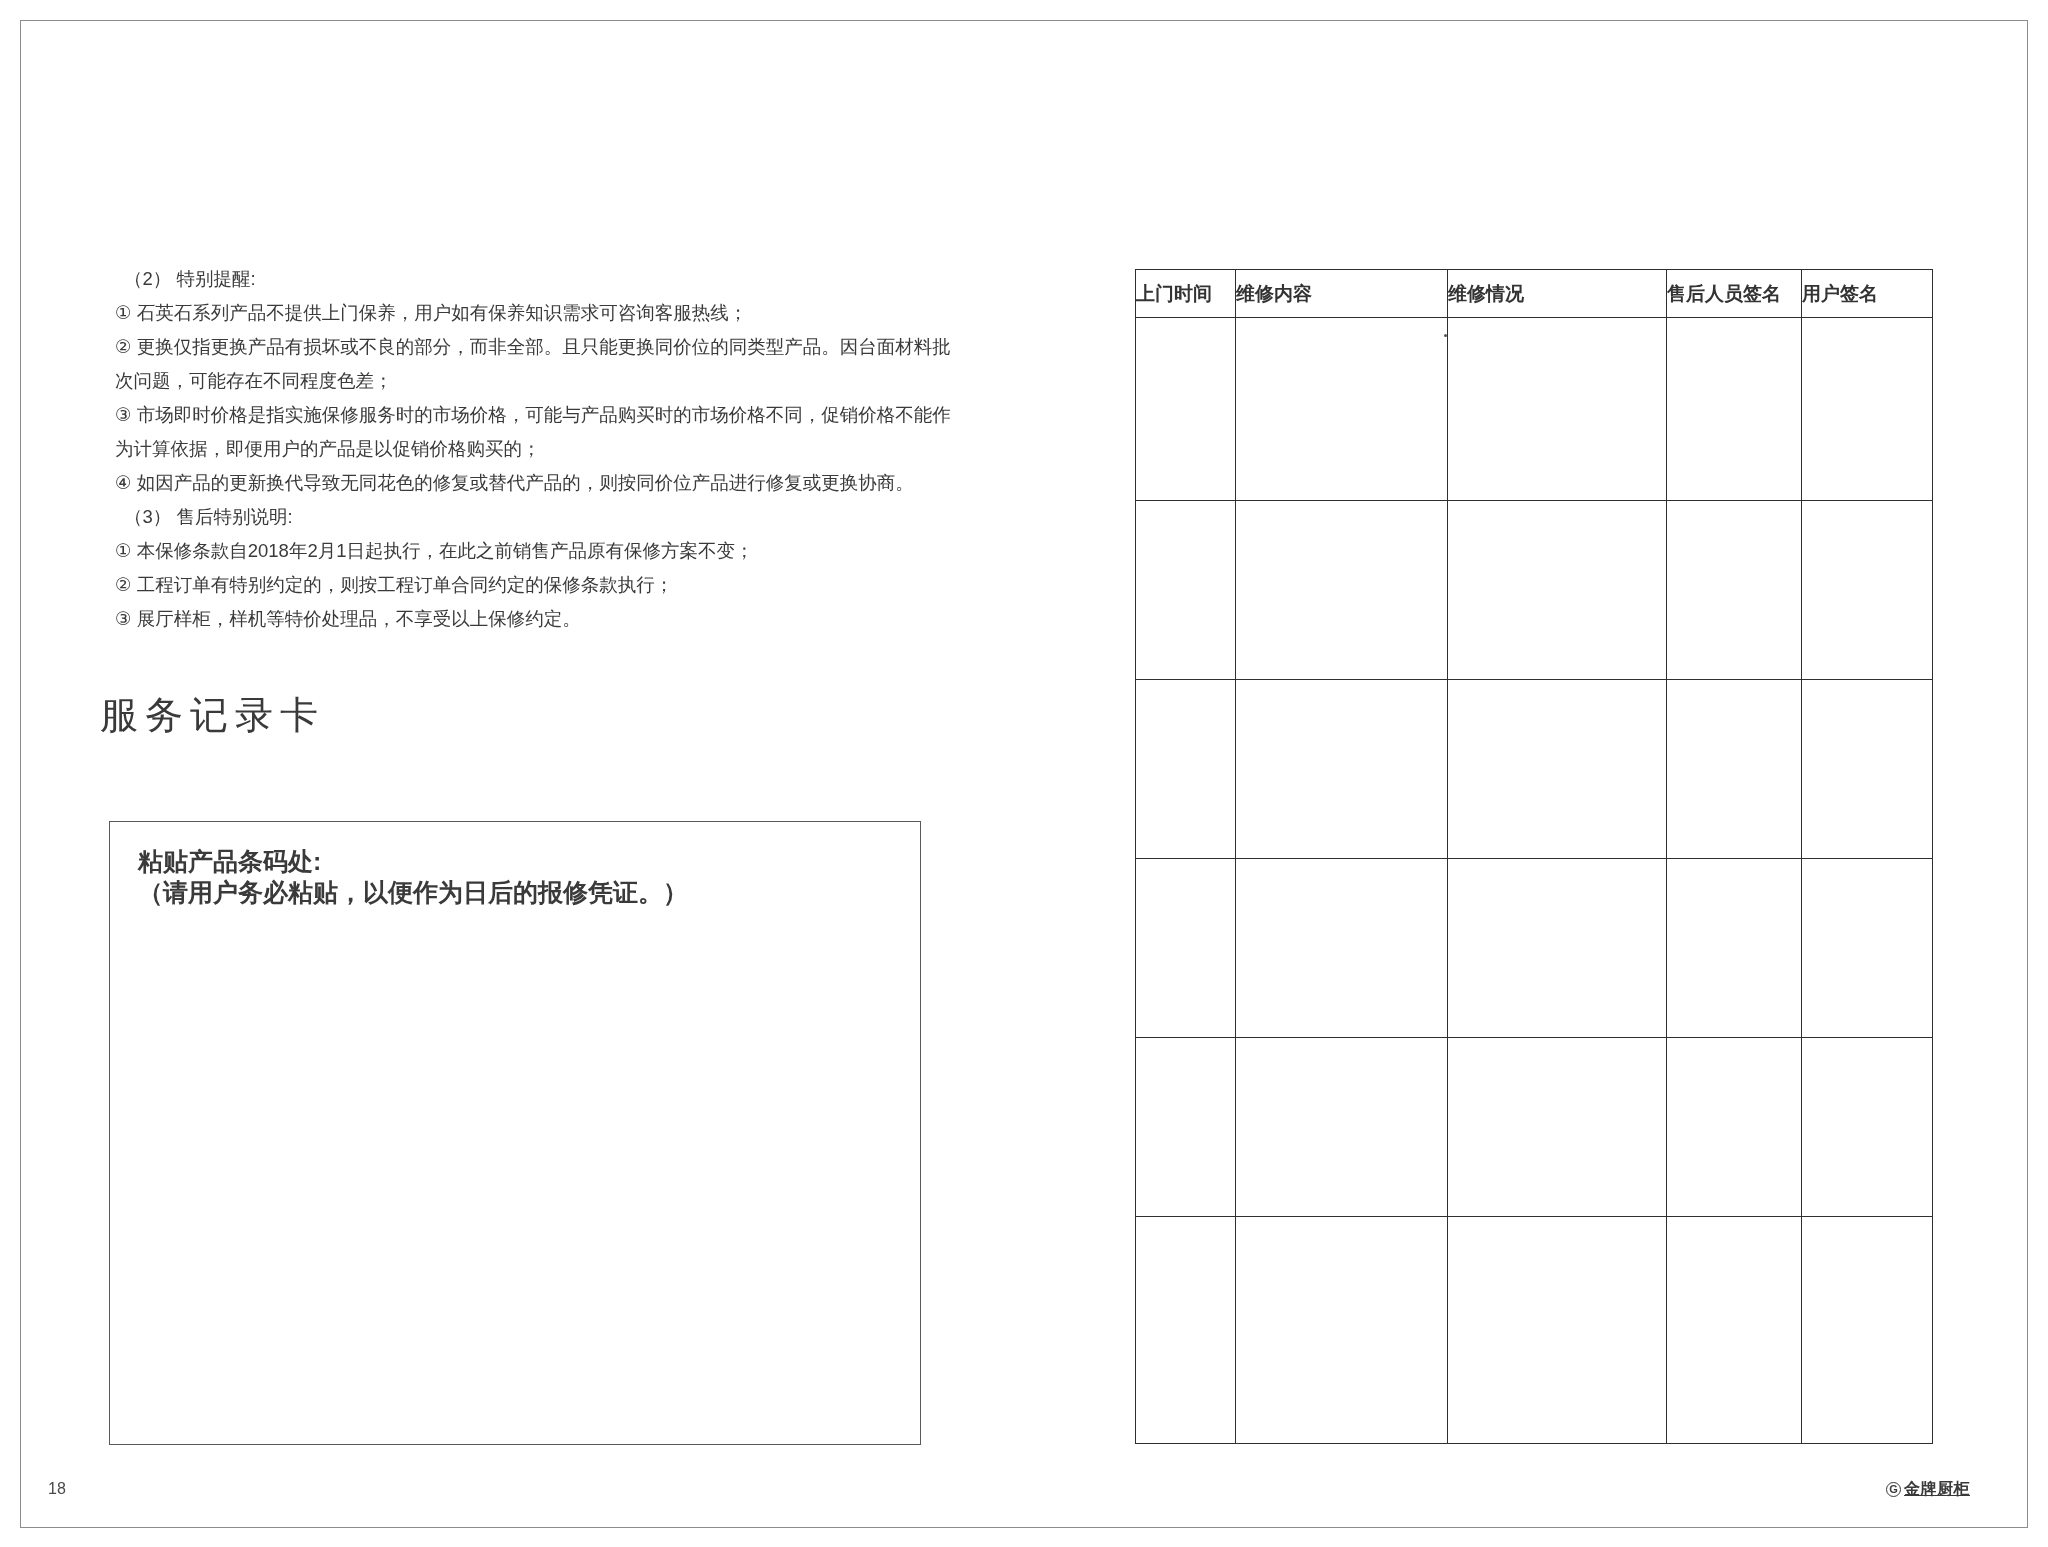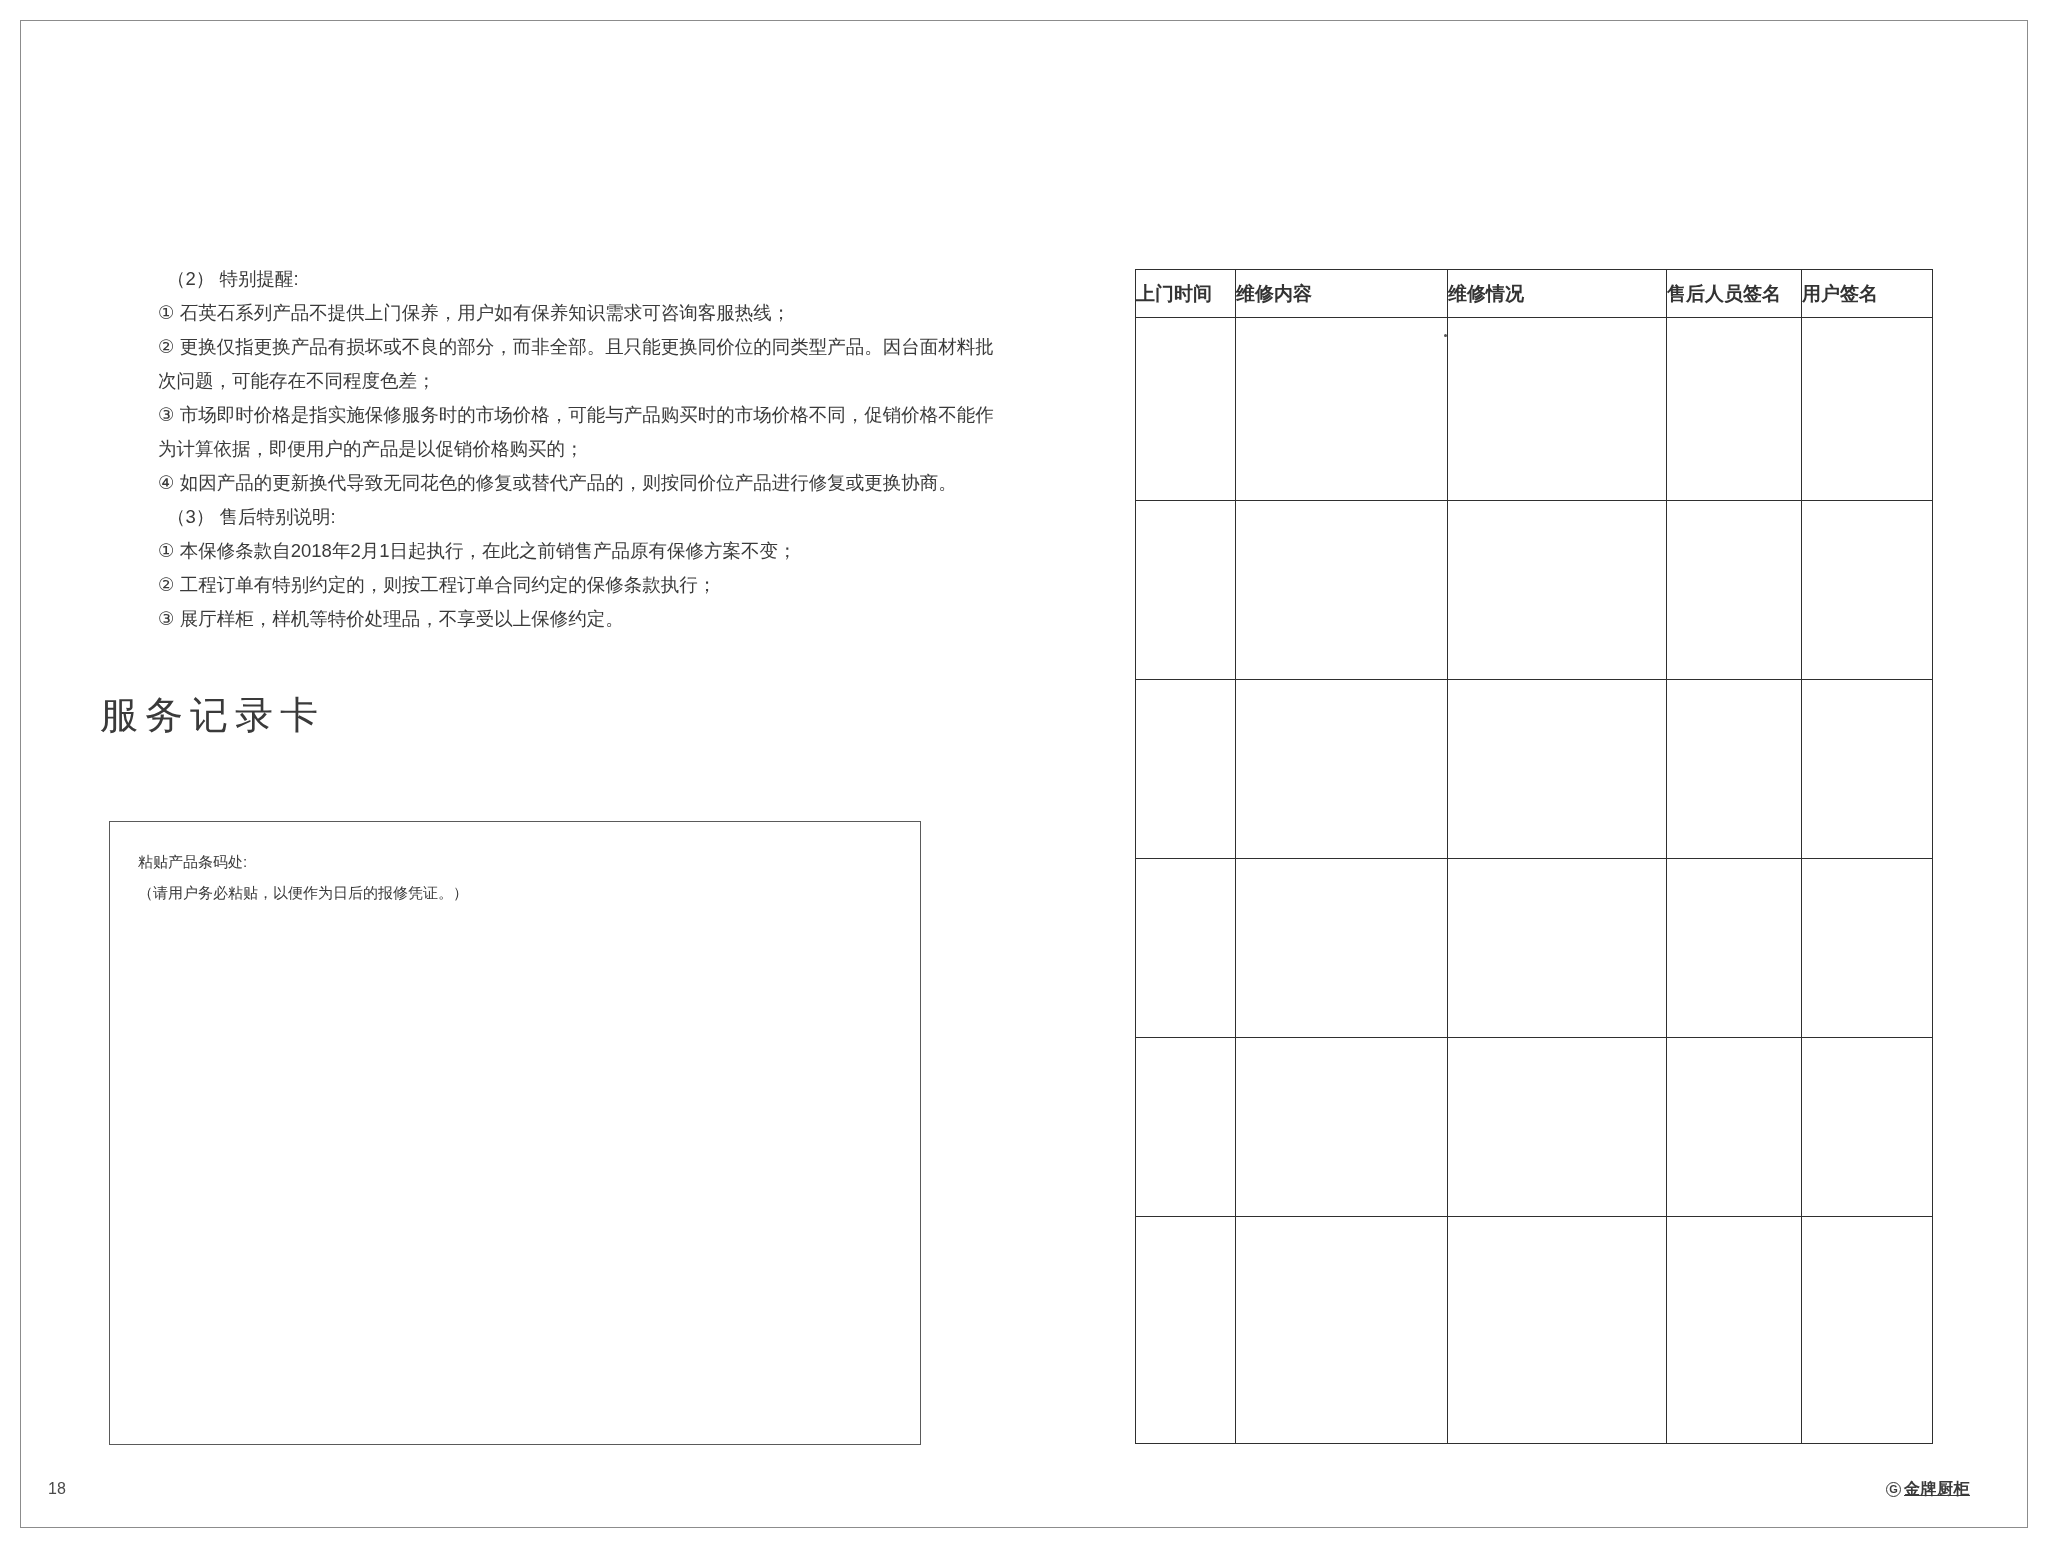--- a/index.html
+++ b/index.html
@@ -20,36 +20,35 @@
   #page{position:absolute;left:0;top:0;width:2048px;height:1547px;background:#fff;}
   .frame{
     position:absolute;left:20px;top:20px;width:2006px;height:1506px;
     border:1px solid var(--frame-border);
   }
   
   .notes{
     position:absolute;left:115px;top:262px;width:820px;
     font-size:18.5px;line-height:34px;color:var(--text);
     white-space:nowrap;
-    margin-left:43px;
   }
   .notes .text-line{height:34px;}
   .notes .text-line.indent{padding-left:9px;}
   .left-title{
     position:absolute;left:100px;top:690px;
     font-size:38px;letter-spacing:7px;color:var(--text);
   }
   .barcode-box{
     position:absolute;left:109px;top:821px;width:812px;height:624px;
     border:1px solid var(--box-border);
     box-sizing:border-box;
   }
   .barcode-box .inner{
     padding:24px 0 0 28px;
-    font-size:15px;line-height:31px;color:var(--text);
+    font-size:25px;line-height:31px;color:var(--text);font-weight:bold;
   }
   .page-number{
     position:absolute;left:48px;top:1480px;
     font-size:16px;color:#4a4a4a;
   }
   
   .right-title{
     position:absolute;left:1134px;top:138px;
     font-size:40px;letter-spacing:1px;color:var(--text);
   }

